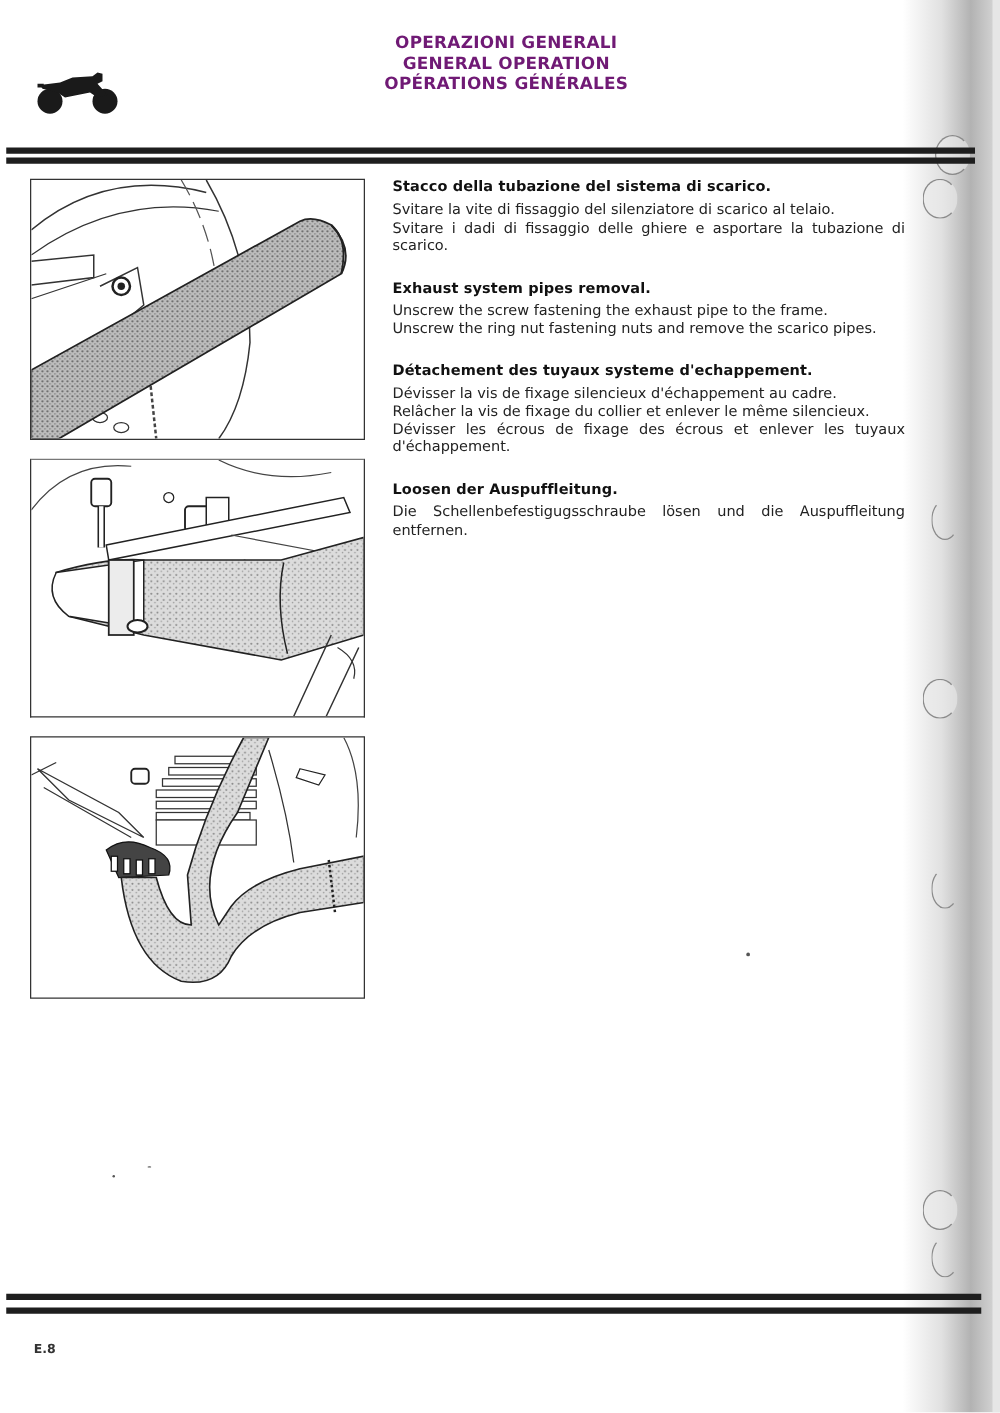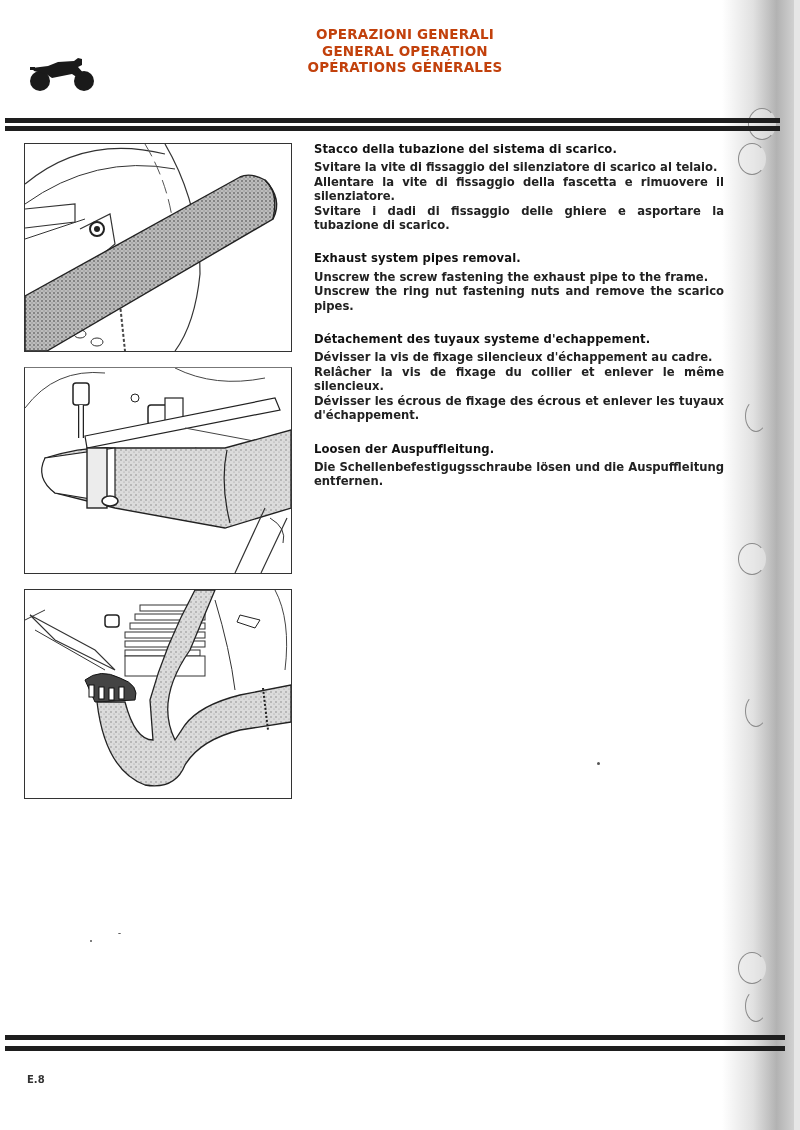--- a/index.html
+++ b/index.html
@@ -17,42 +17,42 @@
     .punch-hole {
       position: absolute; width: 26px; height: 30px; border-radius: 50%;
       border: 1.5px solid #8a8a8a; border-right-color: transparent;
       background: rgba(235,235,235,0.6);
     }
     .punch-hole.half { border-top-color: transparent; border-bottom-color: #8a8a8a; background: transparent; width: 20px; }
 
     .logo { position: absolute; left: 28px; top: 56px; width: 70px; height: 36px; }
     .header-titles {
       position: absolute; left: 250px; top: 26px; width: 310px; text-align: center;
-      font-weight: bold; font-size: 13.5px; line-height: 16.5px; letter-spacing: 0.2px; color: #c2410c;
+      font-weight: bold; font-size: 13.5px; line-height: 16.5px; letter-spacing: 0.2px; color: #701a75;
     }
     .header-titles div { white-space: nowrap; }
 
     .rule { position: absolute; left: 5px; height: 5px; background: #1e1e1e; }
     .rule.top1 { top: 118px; width: 775px; }
     .rule.top2 { top: 126px; width: 775px; }
     .rule.bot1 { top: 1035px; width: 780px; }
     .rule.bot2 { top: 1046px; width: 780px; }
 
     .figure {
       position: absolute; left: 24px; width: 266px; border: 1.5px solid #333; background: #fff; overflow: hidden;
     }
     .figure svg { display: block; width: 100%; height: 100%; }
     .fig1 { top: 143px; height: 207px; }
     .fig2 { top: 367px; height: 205px; border-top: 1px solid #777; }
     .fig3 { top: 589px; height: 208px; }
 
     .text-col { position: absolute; left: 314px; top: 142px; width: 410px; font-size: 11.6px; line-height: 14.4px; color: #222; }
     .section { margin-bottom: 19px; }
     .section-title { font-weight: bold; font-size: 11.6px; margin-bottom: 4px; color: #111; letter-spacing: 0.1px; }
-    .section p { margin: 0; text-align: justify; font-weight: bold; }
+    .section p { margin: 0; text-align: justify; }
 
     .page-number { position: absolute; left: 27px; top: 1074px; font-weight: bold; font-size: 10px; color: #333; }
     .speck { position: absolute; background: #555; border-radius: 50%; }
   </style>
 </head>
 <body>
 
 <div class="scan-shadow"></div>
 <div class="scan-edge"></div>
 <div class="punch-hole" style="left:748px; top:108px;"></div>
@@ -160,21 +160,20 @@
     <path d="M238 98 L243 140" stroke="#222" stroke-width="2" stroke-dasharray="2 2" fill="none"></path>
     <path d="M190 10 Q205 60 210 100" fill="none" stroke="#333"></path>
     <path d="M250 0 Q266 30 260 80" fill="none" stroke="#444"></path>
   </svg>
 </div>
 
 <div class="text-col">
   <div class="section">
     <div class="section-title">Stacco della tubazione del sistema di scarico.</div>
     <p>Svitare la vite di fissaggio del silenziatore di scarico al telaio.</p>
-    <p>Allentare la vite di fissaggio della fascetta e rimuovere il silenziatore.</p>
     <p>Svitare i dadi di fissaggio delle ghiere e asportare la tubazione di scarico.</p>
   </div>
   <div class="section">
     <div class="section-title">Exhaust system pipes removal.</div>
     <p>Unscrew the screw fastening the exhaust pipe to the frame.</p>
     <p>Unscrew the ring nut fastening nuts and remove the scarico pipes.</p>
   </div>
   <div class="section">
     <div class="section-title">Détachement des tuyaux systeme d'echappement.</div>
     <p>Dévisser la vis de fixage silencieux d'échappement au cadre.</p>

